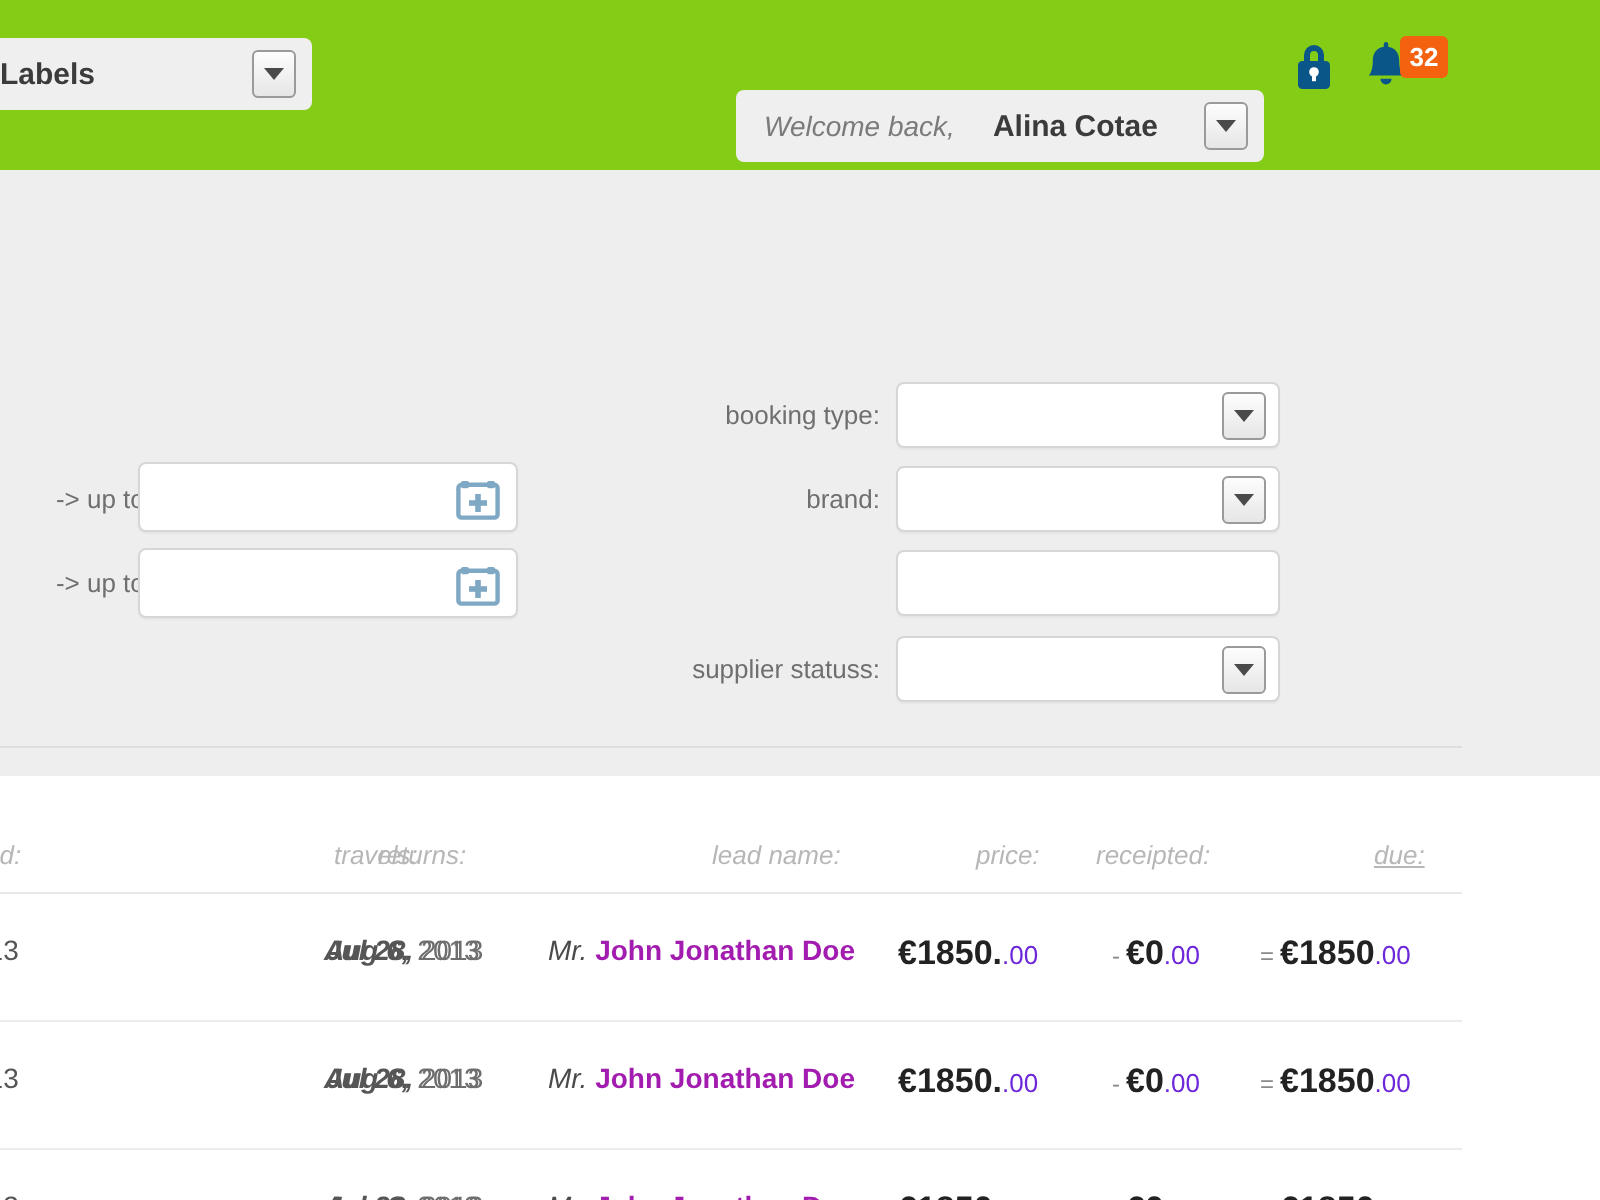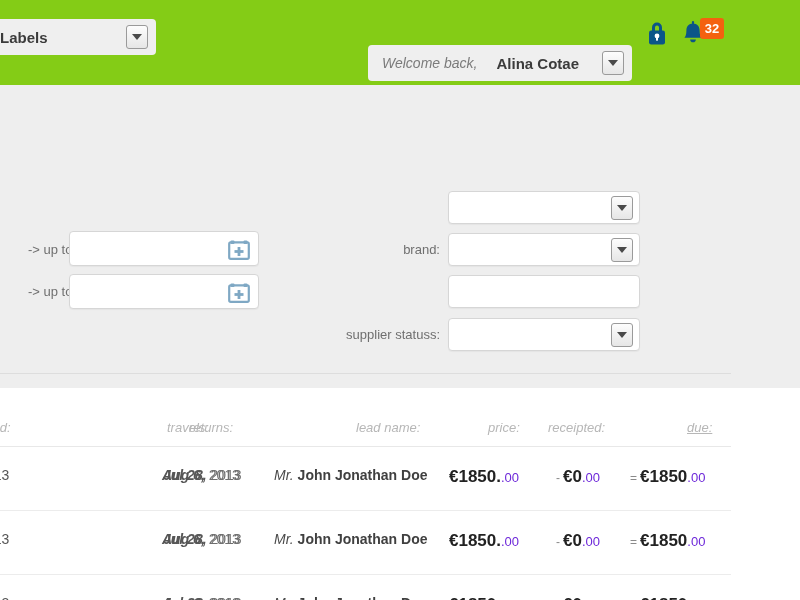--- a/index.html
+++ b/index.html
@@ -236,21 +236,21 @@
     top: 20px;
     font-size: 14px;
     white-space: nowrap;
     color: #3c3c3c;
   }
   .td-date { color: #565656; }
   .td-date .mon { font-style: italic; font-weight: bold; }
   .td-date .yr  { color: #6e6e6e; }
 
   .td-name .mr { font-style: italic; color: #4a4a4a; }
-  .td-name .nm { font-weight: bold; color: #404040; }
+  .td-name .nm { font-weight: bold; color: #a21caf; }
 
   .money .big { font-size: 17px; font-weight: bold; color: #222222; }
   .money .cents { font-size: 13px; color: #6d28d9; }
   .money .op { font-size: 12px; color: #8a8a8a; margin-right: 3px; }
 
   
   .c-booked  { left: -14px; }
   .c-travels { left: 163px; }
   .c-returns { left: 162px; }
   .c-lead    { left: 274px; }
@@ -330,20 +330,21 @@
         <svg viewBox="0 0 24 24" width="24" height="24" aria-hidden="true">
           <rect x="3.5" y="3.5" width="4" height="3.6" rx="1" fill="#7fa8c4"></rect>
           <rect x="16.5" y="3.5" width="4" height="3.6" rx="1" fill="#7fa8c4"></rect>
           <rect x="2.2" y="5.4" width="19.6" height="16.4" rx="1.6" fill="none" stroke="#7fa8c4" stroke-width="2.2"></rect>
           <rect x="10.6" y="10" width="2.8" height="9" fill="#7fa8c4"></rect>
           <rect x="7.5" y="13.1" width="9" height="2.8" fill="#7fa8c4"></rect>
         </svg>
       </span>
     </span>
 
+    <span class="field-label" style="left:300px; top:115px; width:140px;">booking type:</span>
     <span class="txtinput" style="left:448px; top:106px; width:192px; height:33px;">
       <span class="ddbox sel-arrow">
           <i></i>
         </span>
     </span>
 
     <span class="field-label" style="left:300px; top:157px; width:140px;">brand:</span>
     <span class="txtinput" style="left:448px; top:148px; width:192px; height:33px;">
       <span class="ddbox sel-arrow">
           <i></i>

